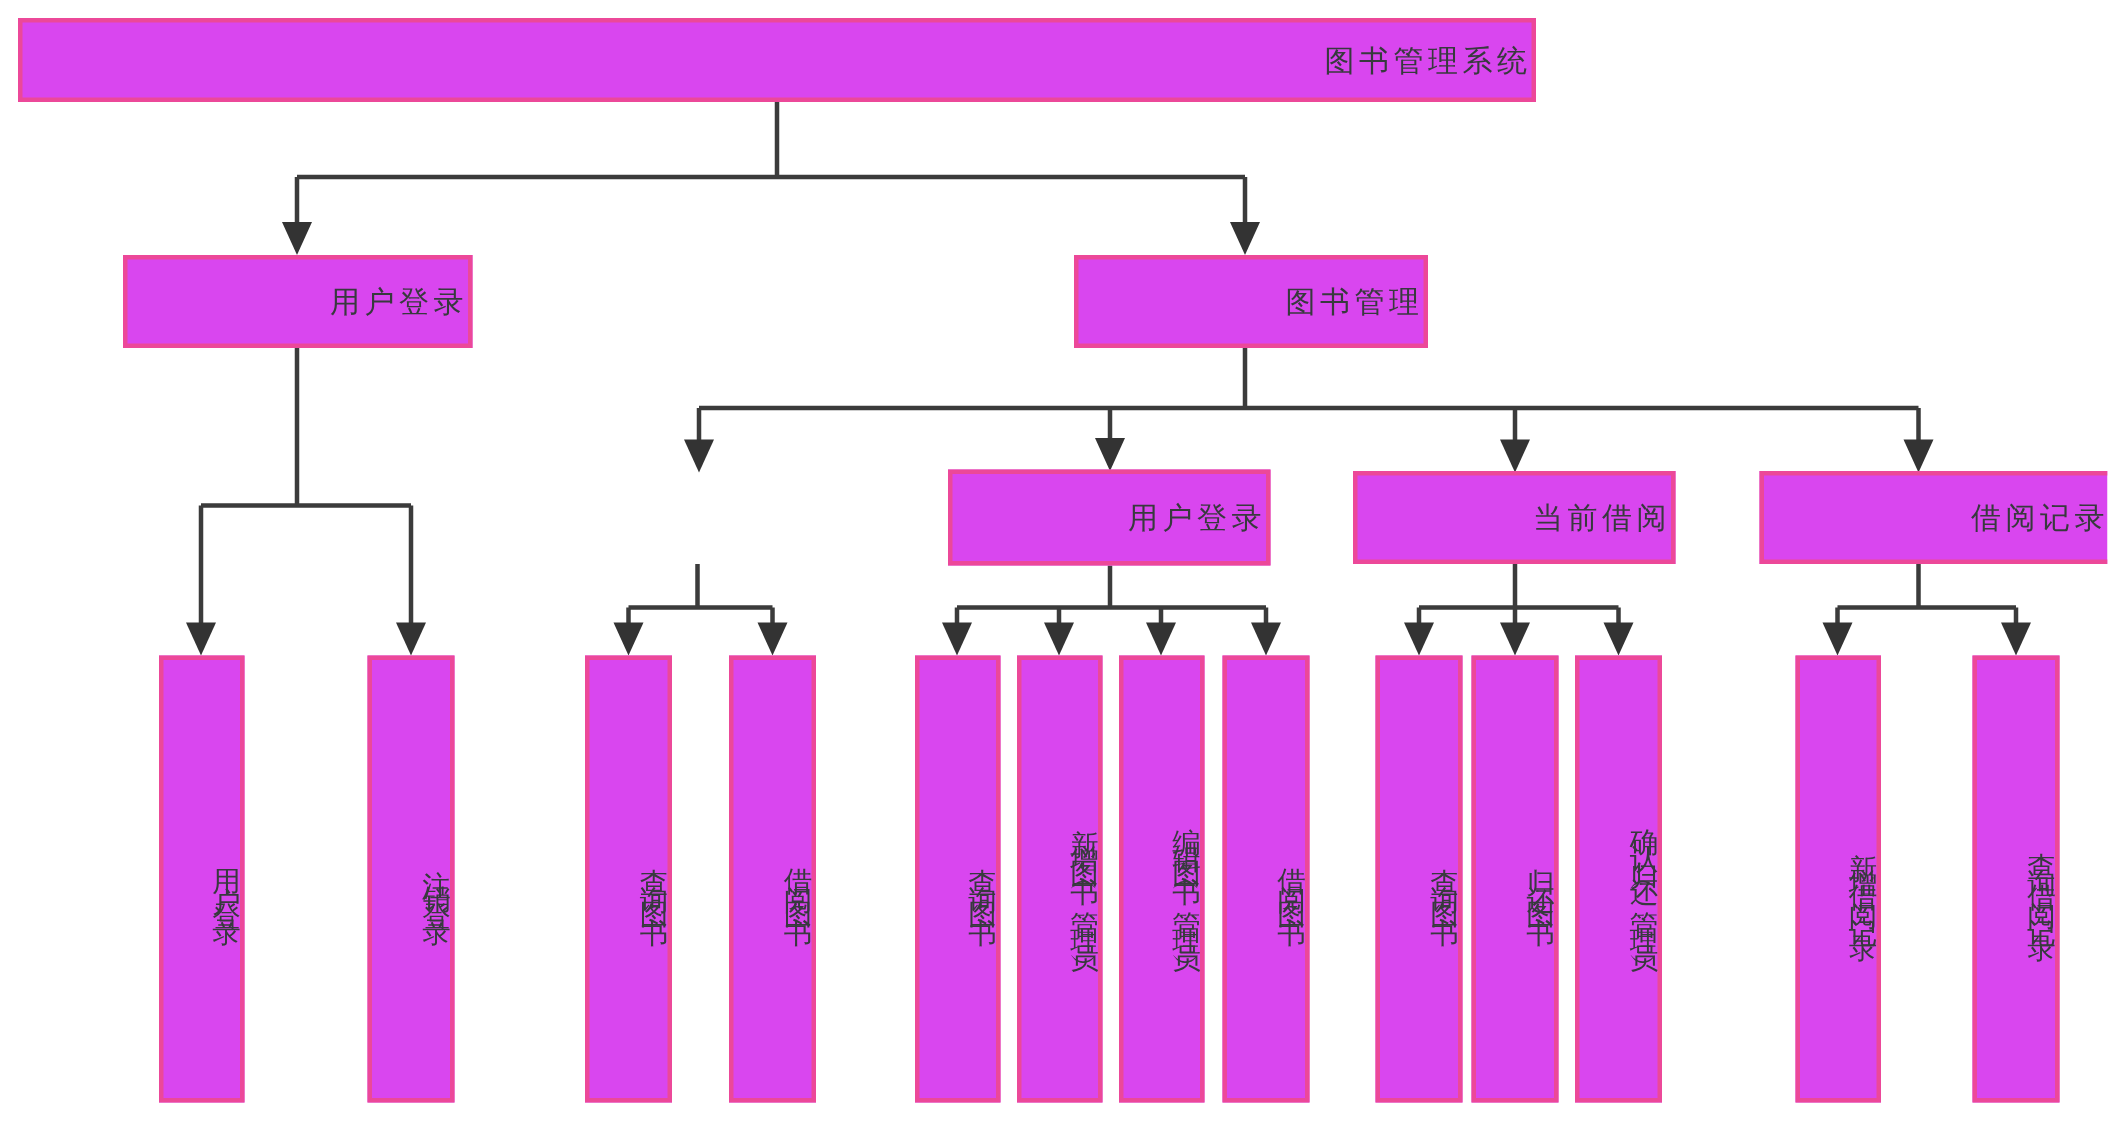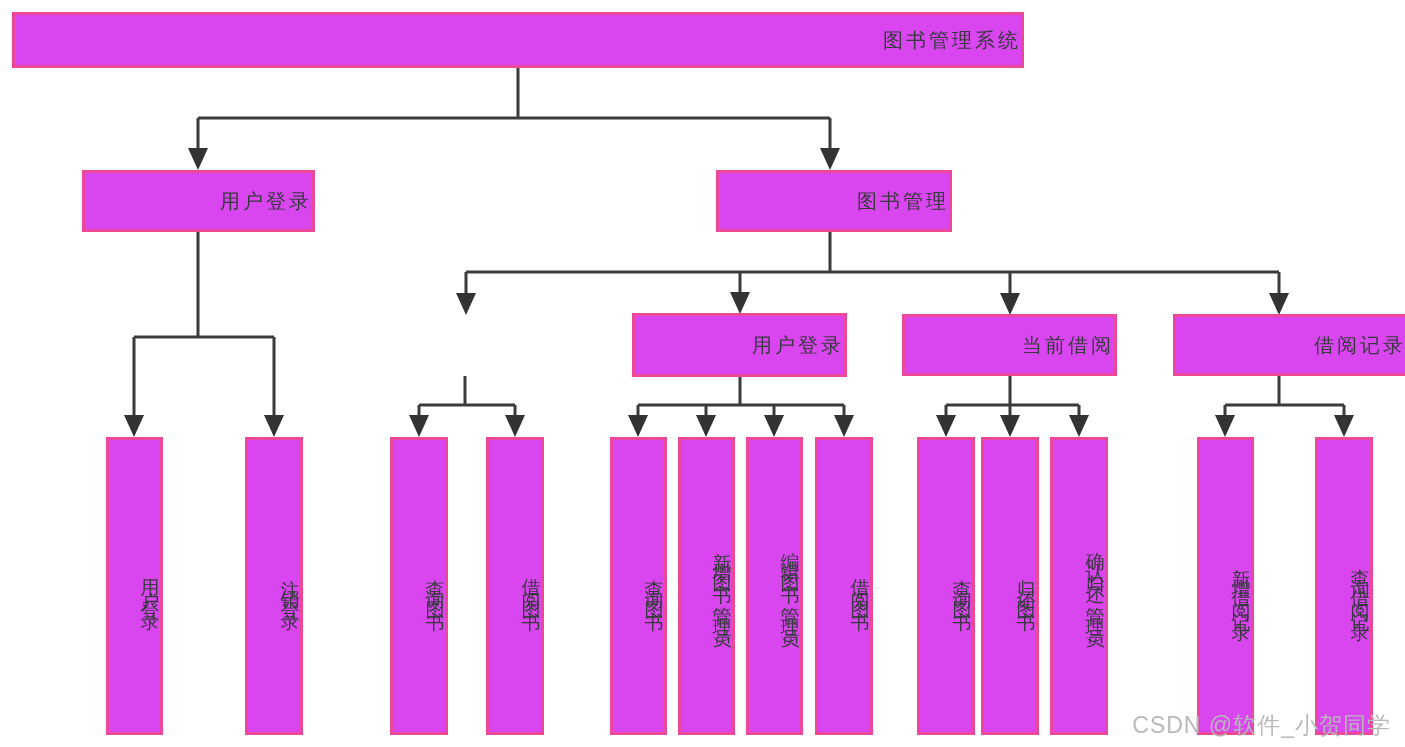--- a/index.html
+++ b/index.html
@@ -160,15 +160,14 @@
     <span class="vlabel">确认归还（管理员）</span>
   </div>
 
   <div class="node" style="left:1197px; top:437px; width:57px; height:298px;">
     <span class="vlabel">新增借阅记录</span>
   </div>
   <div class="node" style="left:1315px; top:437px; width:58px; height:298px;">
     <span class="vlabel">查询借阅记录</span>
   </div>
 
-  <div class="watermark">CSDN @软件_小贺同学</div>
 
 </div>
 
 </body></html>

